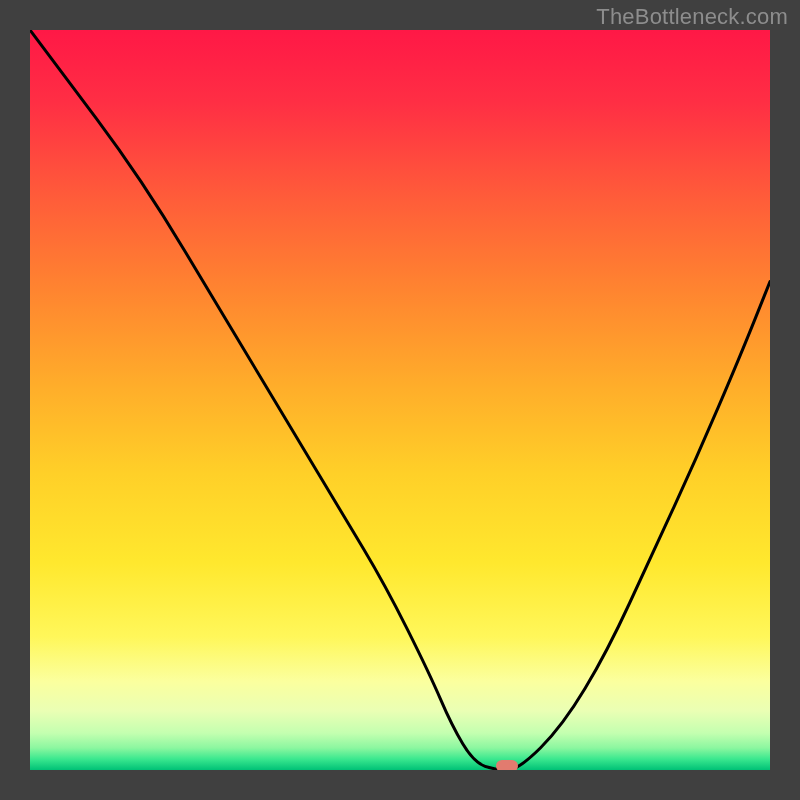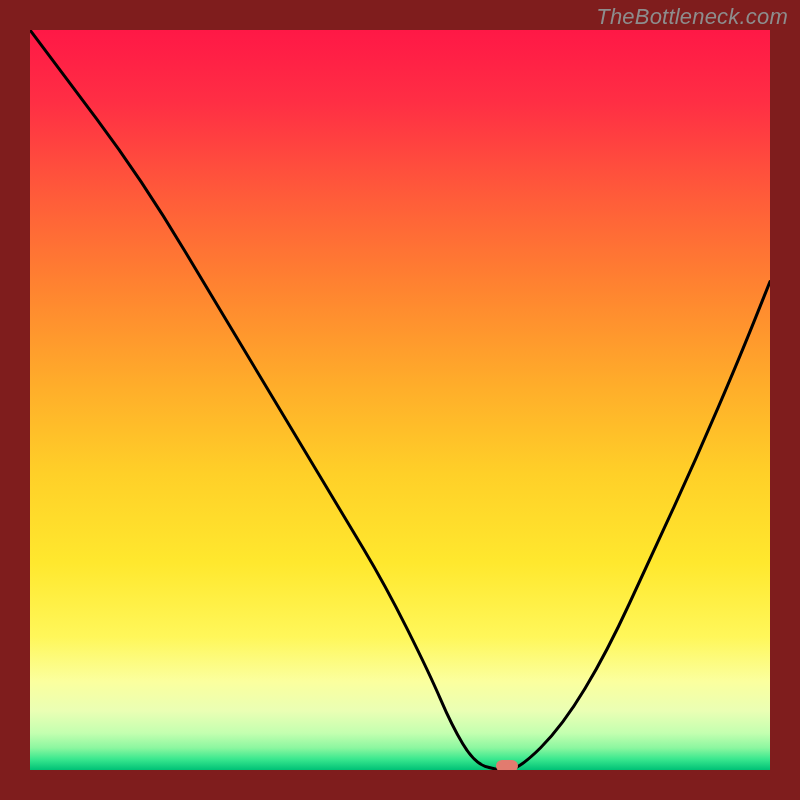--- a/index.html
+++ b/index.html
@@ -9,22 +9,21 @@
     height: 800px;
     background: #000;
     overflow: hidden;
   }
   .frame {
     position: absolute;
     left: 0;
     top: 0;
     width: 800px;
     height: 800px;
-    background: #7f1d1d;
-    font-style: italic;
+    background: #404040;
   }
   .plot-area {
     position: absolute;
     left: 30px;
     top: 30px;
     width: 740px;
     height: 740px;
     overflow: hidden;
   }
   .gradient-bg {

